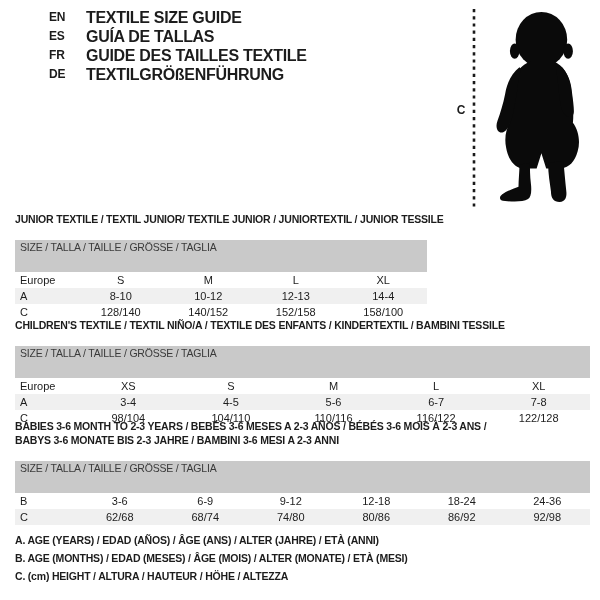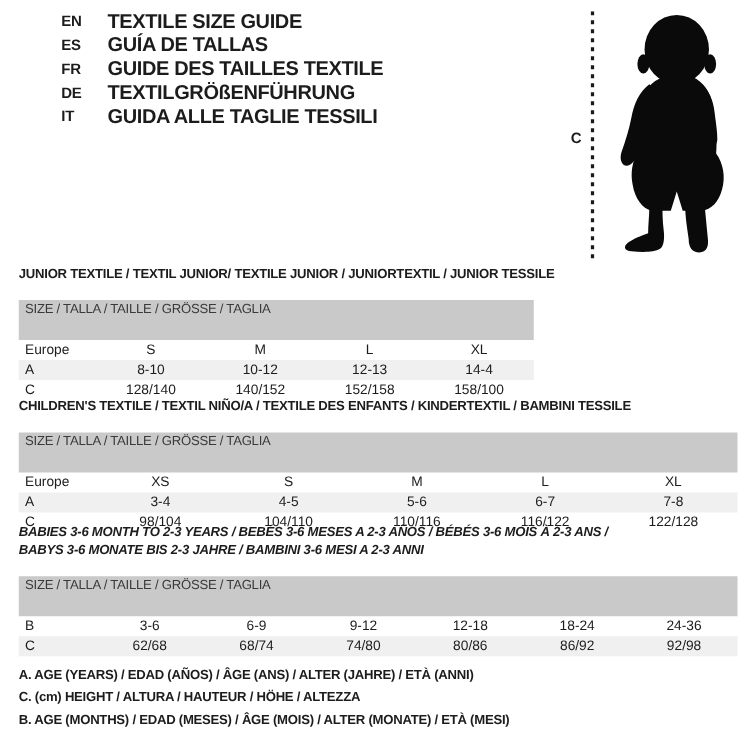--- a/index.html
+++ b/index.html
@@ -22,21 +22,21 @@
   
   .dash-line{position:absolute;left:471px;top:9px;}
   .height-label{position:absolute;left:452px;top:103px;width:18px;text-align:center;
     font-size:12px;font-weight:700;}
   .toddler{position:absolute;left:487px;top:6px;}
 
   
   .size-section{position:absolute;left:15px;}
   .size-section h2{font-size:10.5px;font-weight:700;letter-spacing:-0.2px;line-height:14px;
     margin:0 0 14px 0;white-space:nowrap;}
-  .size-section h2.two-line{white-space:pre-line;font-style:italic;}
+  .size-section h2.two-line{white-space:pre-line;}
   .table-head{height:32px;line-height:14px;background:var(--c-head);color:#3a3a3a;
     font-size:10.5px;padding-left:5px;letter-spacing:-0.2px;}
   .row{display:grid;grid-template-columns:62px repeat(var(--cols),1fr);height:16px;line-height:16px;
     font-size:11px;}
   .rows .row:nth-child(even){background:var(--c-zebra);}
   .cell{text-align:center;white-space:nowrap;}
   .cell.label{text-align:left;padding-left:5px;}
 
   
   .notes{position:absolute;left:15px;top:531px;}
@@ -56,24 +56,20 @@
       <span class="lang-code">ES</span>
       <span class="lang-label">GUÍA DE TALLAS</span>
     </div>
     <div class="lang-row">
       <span class="lang-code">FR</span>
       <span class="lang-label">GUIDE DES TAILLES TEXTILE</span>
     </div>
     <div class="lang-row">
       <span class="lang-code">DE</span>
       <span class="lang-label">TEXTILGRÖßENFÜHRUNG</span>
-    </div>
-    <div class="lang-row">
-      <span class="lang-code">IT</span>
-      <span class="lang-label">GUIDA ALLE TAGLIE TESSILI</span>
     </div>
   </div>
 
   <svg class="dash-line" width="6" height="200" viewBox="0 0 6 200">
     <line x1="3" y1="0" x2="3" y2="200" stroke="#1a1a1a" stroke-width="2.6" stroke-dasharray="3.2,4"></line>
   </svg>
   <span class="height-label">C</span>
   <svg class="toddler" width="105" height="200" viewBox="0 0 110 205" fill="#0a0a0a">
     <ellipse cx="57" cy="33" rx="27" ry="29"></ellipse>
     <ellipse cx="29" cy="45" rx="5" ry="8"></ellipse>
@@ -171,17 +167,17 @@
             <span class="cell">80/86</span>
             <span class="cell">86/92</span>
             <span class="cell">92/98</span>
           </div>
         </div>
     </div>
   </section>
 
   <div class="notes">
     <div class="note-line">A. AGE (YEARS) / EDAD (AÑOS) / ÂGE (ANS) / ALTER (JAHRE) / ETÀ (ANNI)</div>
+    <div class="note-line">B. AGE (MONTHS) / EDAD (MESES) / ÂGE (MOIS) / ALTER (MONATE) / ETÀ (MESI)</div>
     <div class="note-line">C. (cm) HEIGHT / ALTURA / HAUTEUR / HÖHE / ALTEZZA</div>
-    <div class="note-line">B. AGE (MONTHS) / EDAD (MESES) / ÂGE (MOIS) / ALTER (MONATE) / ETÀ (MESI)</div>
   </div>
 
 </div>
 
 </body></html>

